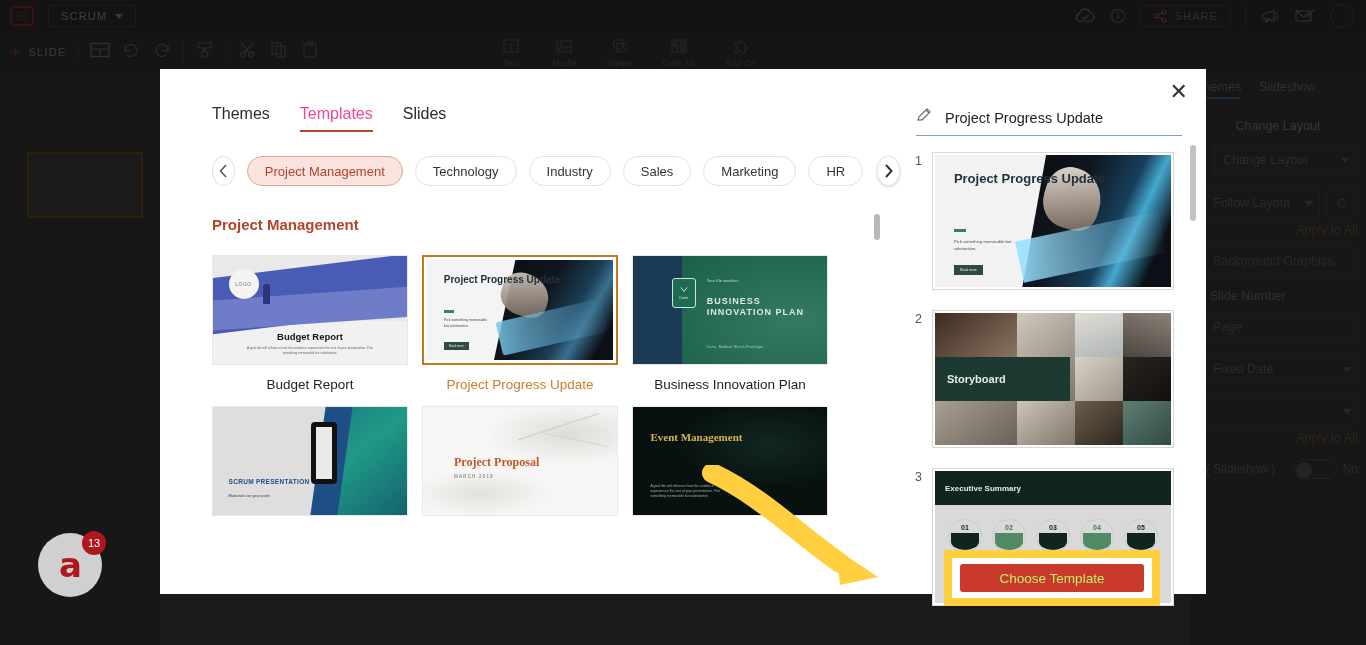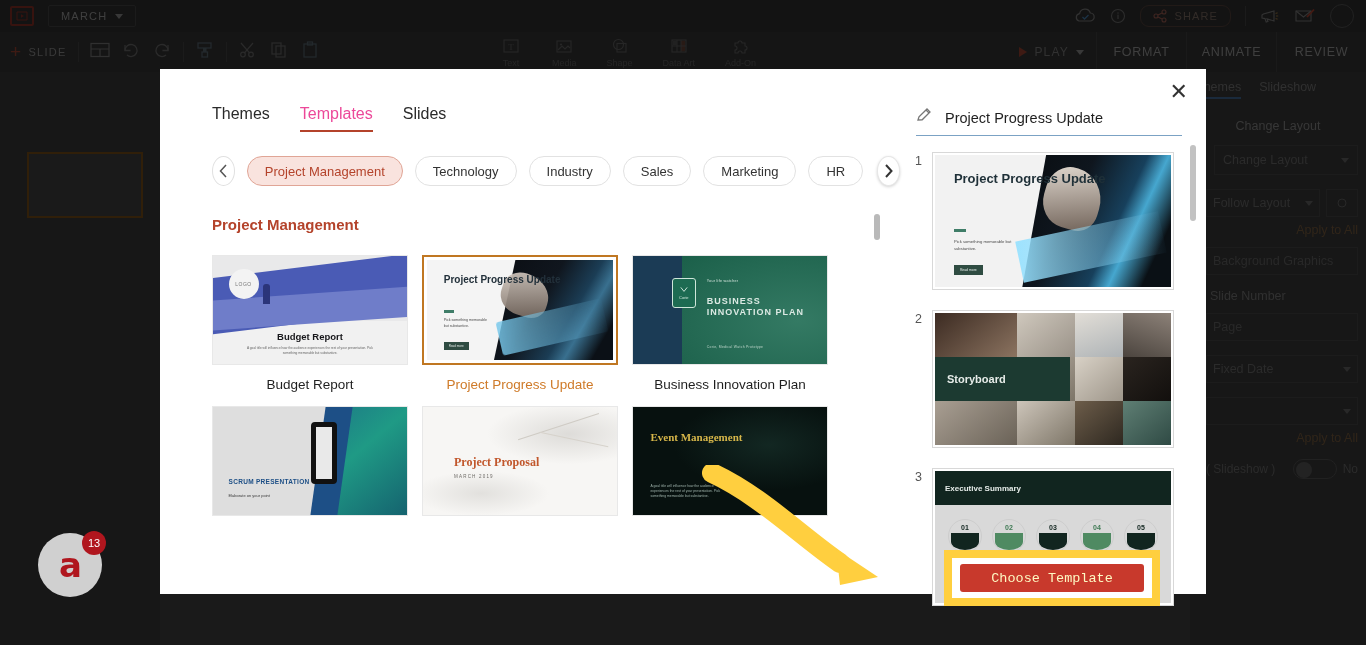--- a/index.html
+++ b/index.html
@@ -224,23 +224,23 @@
   .pv3 .knob b { position:absolute; left:0; right:0; top:5px; text-align:center; font-size:7px; font-weight:bold;}
 
   
   .arrow-svg { position:absolute; left:690px; top:465px; width:230px; height:135px; pointer-events:none; }
   .cta-highlight {
     position:absolute; left:944px; top:550px; width:216px; height:56px;
     background:#ffcf3f; padding:8px; 
   }
   .cta-inner { background:#fff; width:100%; height:100%; padding:6px 8px; }
   .cta-btn {
-    width:100%; height:100%; background:#c8392c; color:#fef9c3;
+    width:100%; height:100%; background:#c8392c; color:#bef264;
     display:flex; align-items:center; justify-content:center;
-    font-size:13.5px; border-radius:3px;font-family:Liberation Mono, monospace;
+    font-size:13.5px; border-radius:3px;
   }
 
   
   .banner {
     position:absolute; left:16px; bottom:0; width:1334px; height:60px;
     background:#edeef0; display:flex; align-items:center; justify-content:space-between;
     padding: 0 30px 0 34px; border-right:1px solid #d9d9d9;
   }
   .guidde-logo { color:#b0161e; font-size:33px; font-weight:bold; letter-spacing:-1.2px; font-family:"DejaVu Sans", sans-serif; }
   .made-with { color:#7a7a7a; font-size:19px; }
@@ -262,21 +262,21 @@
   <div class="app">
 
     <div class="topbar">
       <div class="logo-box">
         <svg width="12" height="10" viewBox="0 0 12 10">
             <path d="M1 1h10v8H1z" fill="none" stroke="#7a2a22" stroke-width="1"></path>
             <path d="M5 3.2l3 1.8-3 1.8z" fill="#7a2a22"></path>
           </svg>
       </div>
       <div class="file-menu">
-        <span>MARCH</span>
+        <span>SCRUM</span>
         <span class="caret"></span>
       </div>
 
       <div class="topbar-right">
         <span class="tb-icon">
           <svg width="22" height="16" viewBox="0 0 22 16">
               <path d="M5 13h11a4 4 0 0 0 .3-8A5.5 5.5 0 0 0 5.6 5.6 3.8 3.8 0 0 0 5 13z" fill="none" stroke="#6f6f6f" stroke-width="1.2"></path>
               <path d="M8.5 9l2 2 4-4" fill="none" stroke="#3d6f99" stroke-width="1.3"></path>
             </svg>
         </span>
@@ -402,36 +402,20 @@
           <span>Data Art</span>
         </div>
         <div class="tc-item">
           <svg width="22" height="20" viewBox="0 0 22 20">
               <path d="M5 6h3a2 2 0 1 1 4 0h3v3a2 2 0 1 1 0 4v3h-3a2 2 0 1 0-4 0H5v-3a2 2 0 1 0 0-4z" fill="none" stroke="#555" stroke-width="1.1"></path>
             </svg>
           <span>Add-On</span>
         </div>
       </div>
 
-      <div class="tool-right">
-        <div class="play-wrap">
-          <span class="tri"></span>
-          <span>PLAY</span>
-          <span class="caret"></span>
-        </div>
-        <div class="ribbon-tab">
-            <span>FORMAT</span>
-          </div>
-        <div class="ribbon-tab">
-            <span>ANIMATE</span>
-          </div>
-        <div class="ribbon-tab">
-            <span>REVIEW</span>
-          </div>
-      </div>
     </div>
 
     <div class="left-rail">
       <div class="slide-thumb"></div>
     </div>
     <div class="canvas-area"></div>
 
     <div class="right-panel">
       <div class="rp-tabs">
         <span class="rp-tab-active">Themes</span>

